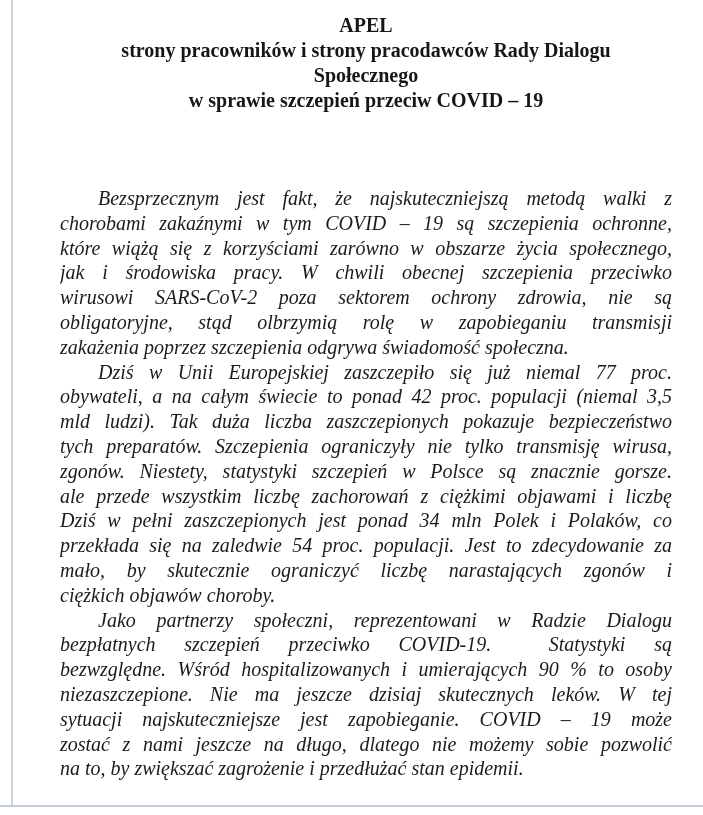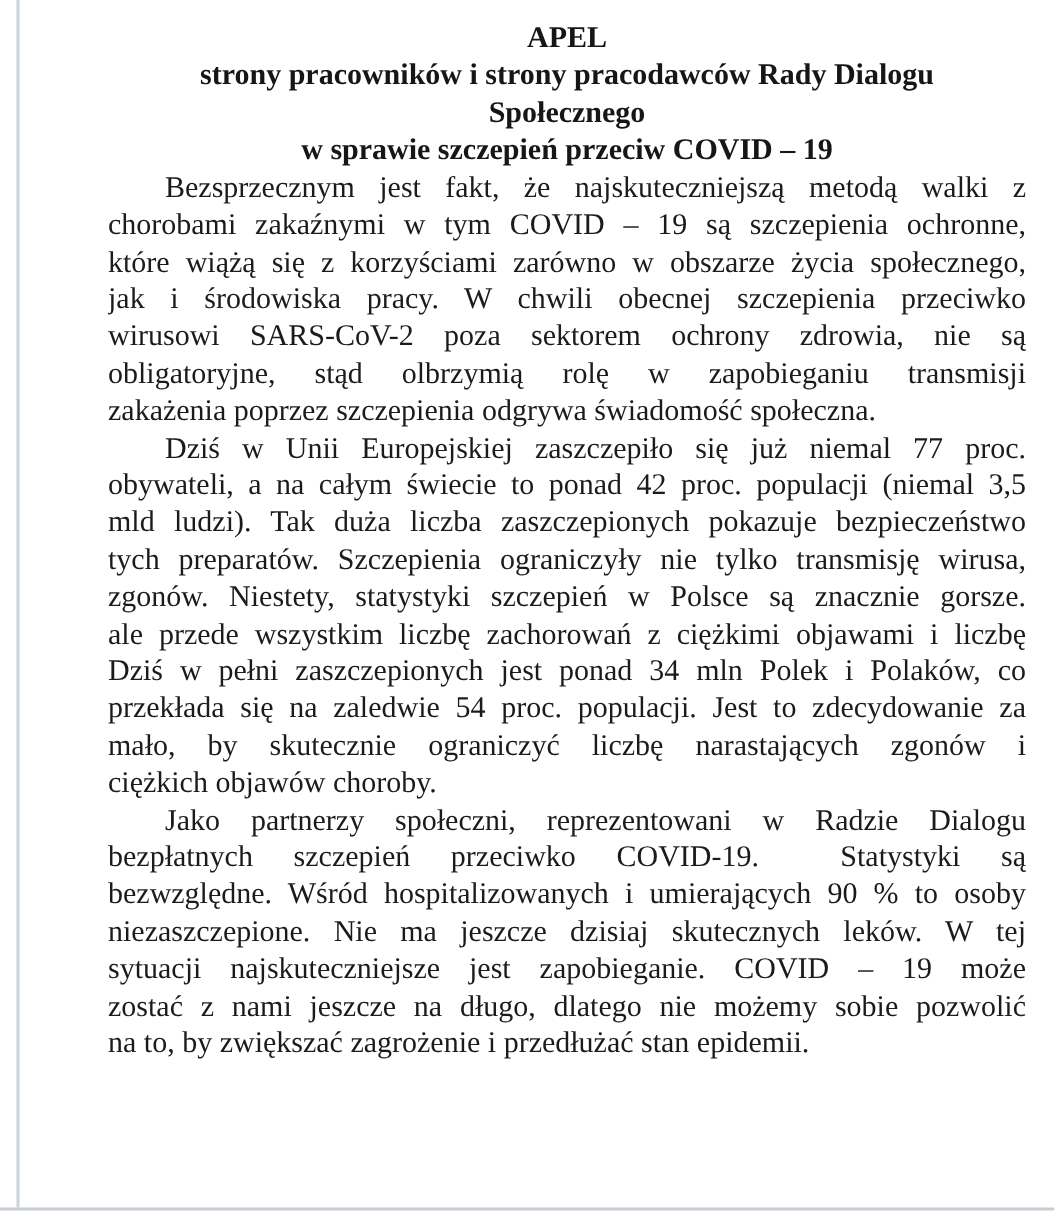--- a/index.html
+++ b/index.html
@@ -26,33 +26,35 @@
   .page-edge-h {
     position: absolute;
     left: 0;
     top: 805px;
     width: 703px;
     height: 1.5px;
     background: #c7cdd4;
   }
   .content {
     position: absolute;
-    left: 72px;
+    left: 60px;
     top: 13px;
     width: 612px;
   }
   .doc-title {
     text-align: center;
     font-weight: 700;
     font-size: 20px;
     line-height: 25px;
     color: #161616;
   }
   .doc-body {
+    margin-top: 73px;
     font-size: 20px;
+    font-style: italic;
   }
   .line {
     height: 24.8px;
     line-height: 24.8px;
     overflow: hidden;
     text-align: justify;
     text-align-last: justify;
     white-space: normal;
   }
   .line.last {

